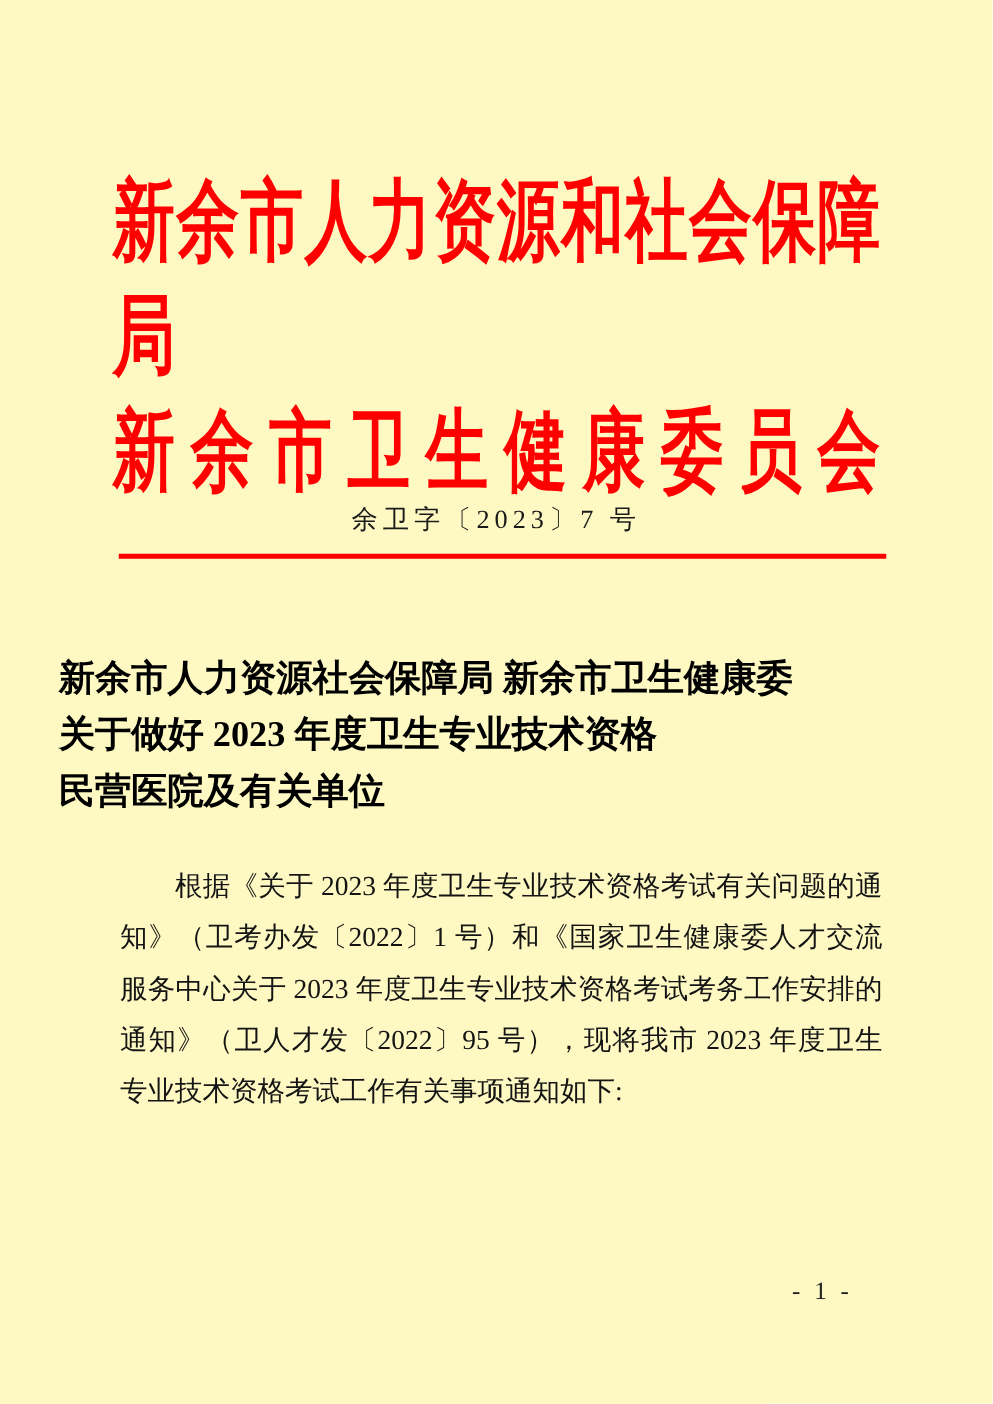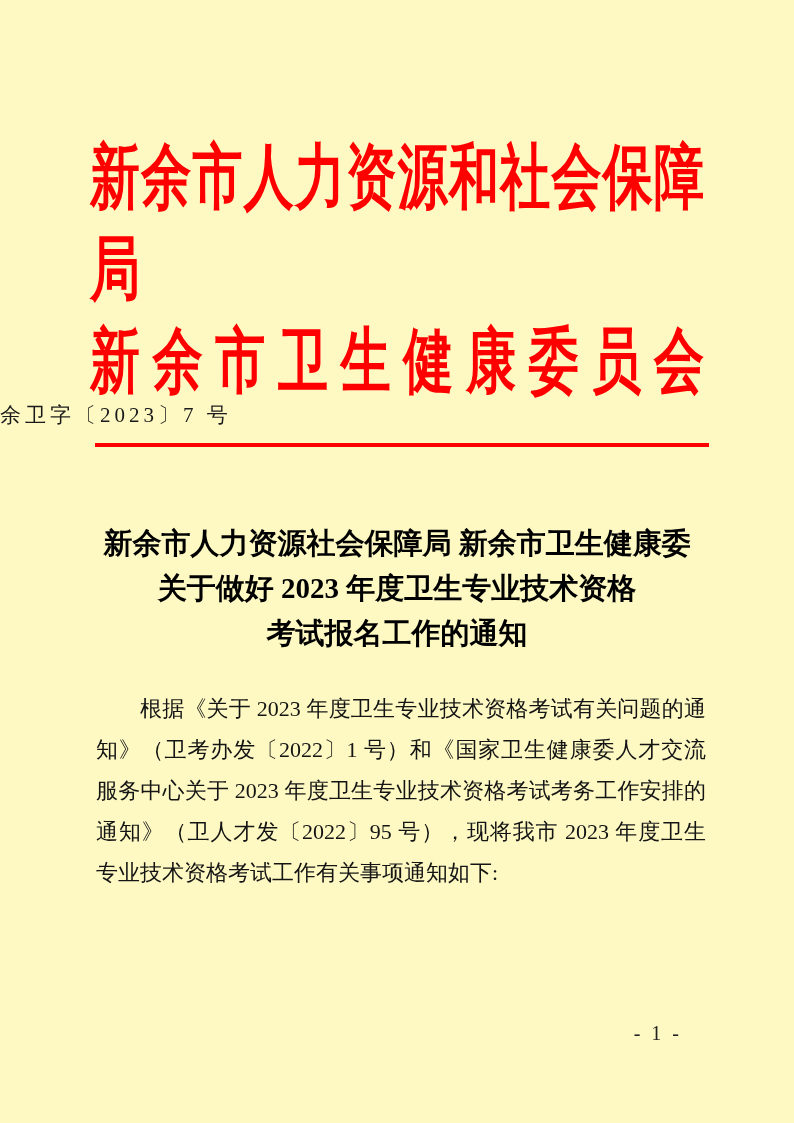--- a/index.html
+++ b/index.html
@@ -35,21 +35,21 @@
     text-align: justify;
     text-align-last: justify;
   }
 
   
   .doc-number {
     position: absolute;
     top: 401px;
     left: 0;
     width: 100%;
-    text-align: left;
+    text-align: center;
     font-size: 21px;
     letter-spacing: 4px;
     color: #1a1a1a;
   }
 
   
   .red-rule {
     position: absolute;
     top: 443px;
     left: 95px;
@@ -57,21 +57,20 @@
     height: 4px;
     background: #ff0000;
   }
 
   
   .title-block {
     position: absolute;
     top: 521px;
     left: 47px;
     width: 700px;
-    text-align: center;
     font-size: 29px;
     font-weight: bold;
     line-height: 45px;
     color: #000000;
   }
 
   
   .body-block {
     position: absolute;
     top: 688px;
@@ -105,21 +104,21 @@
     <div class="hdr-line">新余市卫生健康委员会</div>
   </div>
 
   <div class="doc-number">余卫字〔2023〕7 号</div>
 
   <div class="red-rule"></div>
 
   <div class="title-block">
     <div>新余市人力资源社会保障局 新余市卫生健康委</div>
     <div>关于做好 2023 年度卫生专业技术资格</div>
-    <div>考试报名工作的通知</div>
+    <div>民营医院及有关单位</div>
   </div>
 
   <div class="body-block">
     <p class="para indent">根据《关于 2023 年度卫生专业技术资格考试有关问题的通知》（卫考办发〔2022〕1 号）和《国家卫生健康委人才交流服务中心关于 2023 年度卫生专业技术资格考试考务工作安排的通知》（卫人才发〔2022〕95 号），现将我市 2023 年度卫生专业技术资格考试工作有关事项通知如下:</p>
   </div>
 
   <div class="page-number">- 1 -</div>
 
 </div>
 

